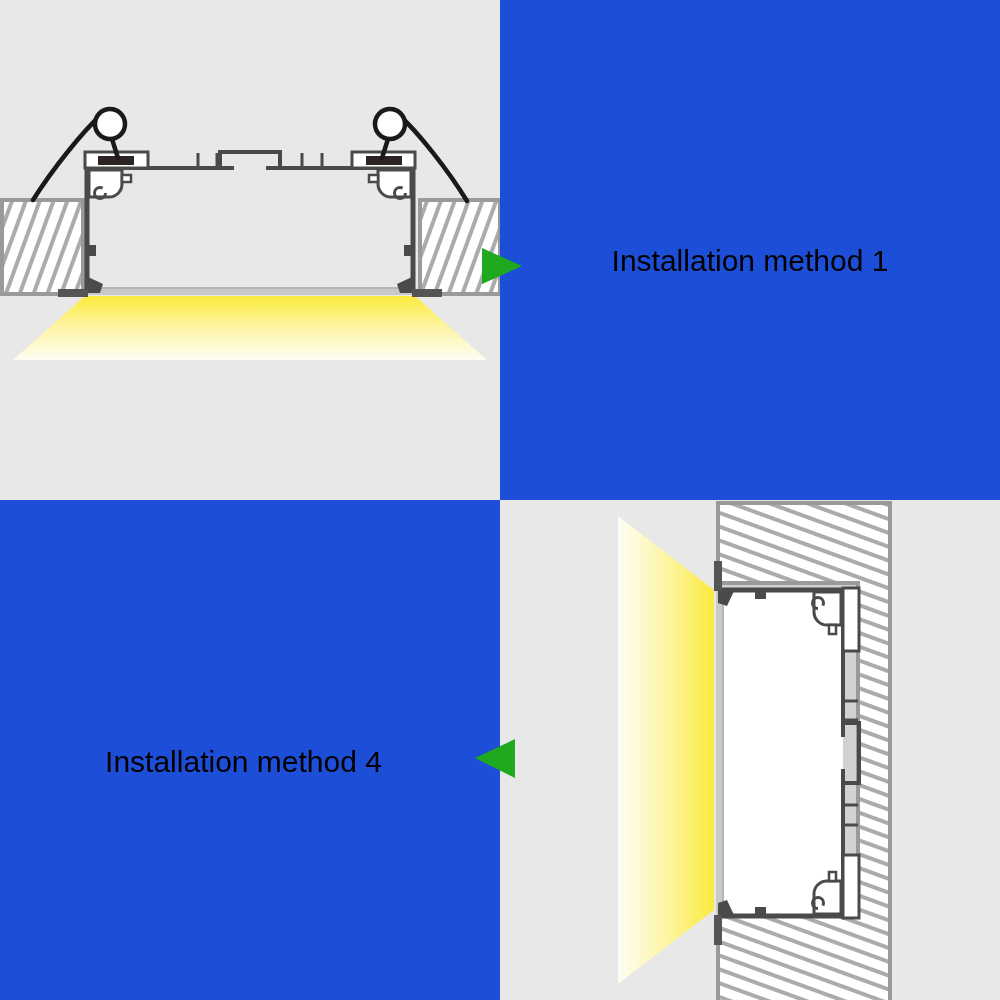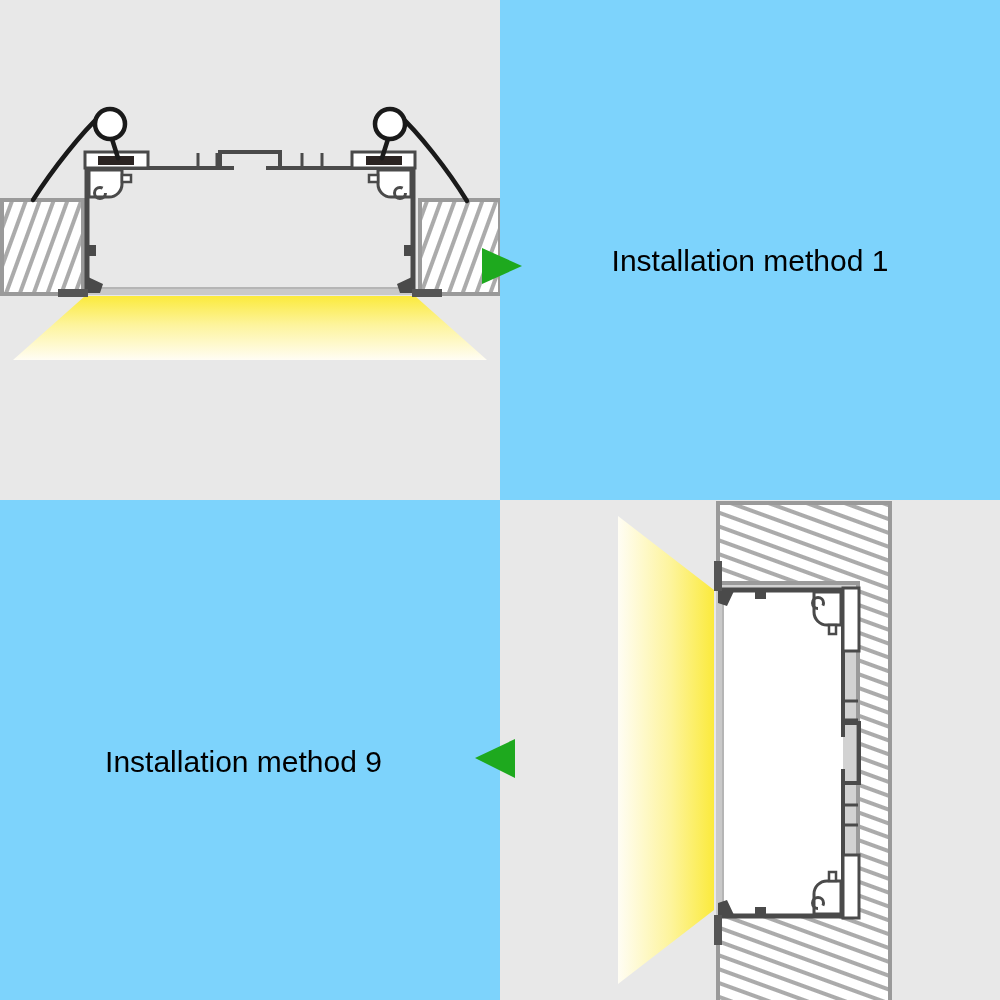--- a/index.html
+++ b/index.html
@@ -1,16 +1,16 @@
 <!DOCTYPE html>
 <html><head>
 <meta charset="utf-8">
 <style>
   html,body{margin:0;padding:0;background:#ffffff;}
-  #stage{position:relative;width:1000px;height:1000px;background:#7dd3fc;overflow:hidden;
+  #stage{position:relative;width:1000px;height:1000px;background:#1d4ed8;overflow:hidden;
          font-family:"Liberation Sans", sans-serif;}
   .panel{position:absolute;width:500px;height:500px;background:#e8e8e8;}
   #panel-top{left:0;top:0;}
   #panel-bottom{left:500px;top:500px;}
   .panel svg{position:absolute;left:0;top:0;width:500px;height:500px;display:block;}
   .caption{position:absolute;color:#000;font-size:30px;line-height:36px;text-align:center;
            letter-spacing:0px;white-space:nowrap;}
   #caption-1{left:500px;top:243px;width:500px;}
   #caption-2{left:0px;top:744px;width:487px;}
   .arrow-svg{position:absolute;display:block;}
@@ -115,21 +115,21 @@
 
       <rect x="220" y="91" width="123" height="324" fill="#ffffff"></rect>
 
       <g transform="translate(511,3) rotate(90)">
         <use href="#profileBody" xlink:href="#profileBody"></use>
       </g>
     </svg>
   </div>
 
   <div class="caption" id="caption-1">Installation method 1</div>
-  <div class="caption" id="caption-2">Installation method 9</div>
+  <div class="caption" id="caption-2">Installation method 4</div>
 
   <svg class="arrow-svg" id="arrow-1" viewBox="0 0 44 42">
     <polygon points="2,3 42,21 2,39" fill="#1ea91e"></polygon>
   </svg>
   <svg class="arrow-svg" id="arrow-2" viewBox="0 0 45 44">
     <polygon points="43,3 43,42 3,22" fill="#1ea91e"></polygon>
   </svg>
 
 </div>
 

